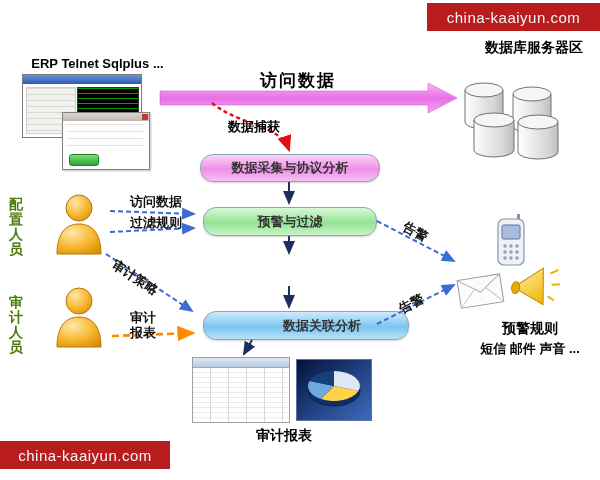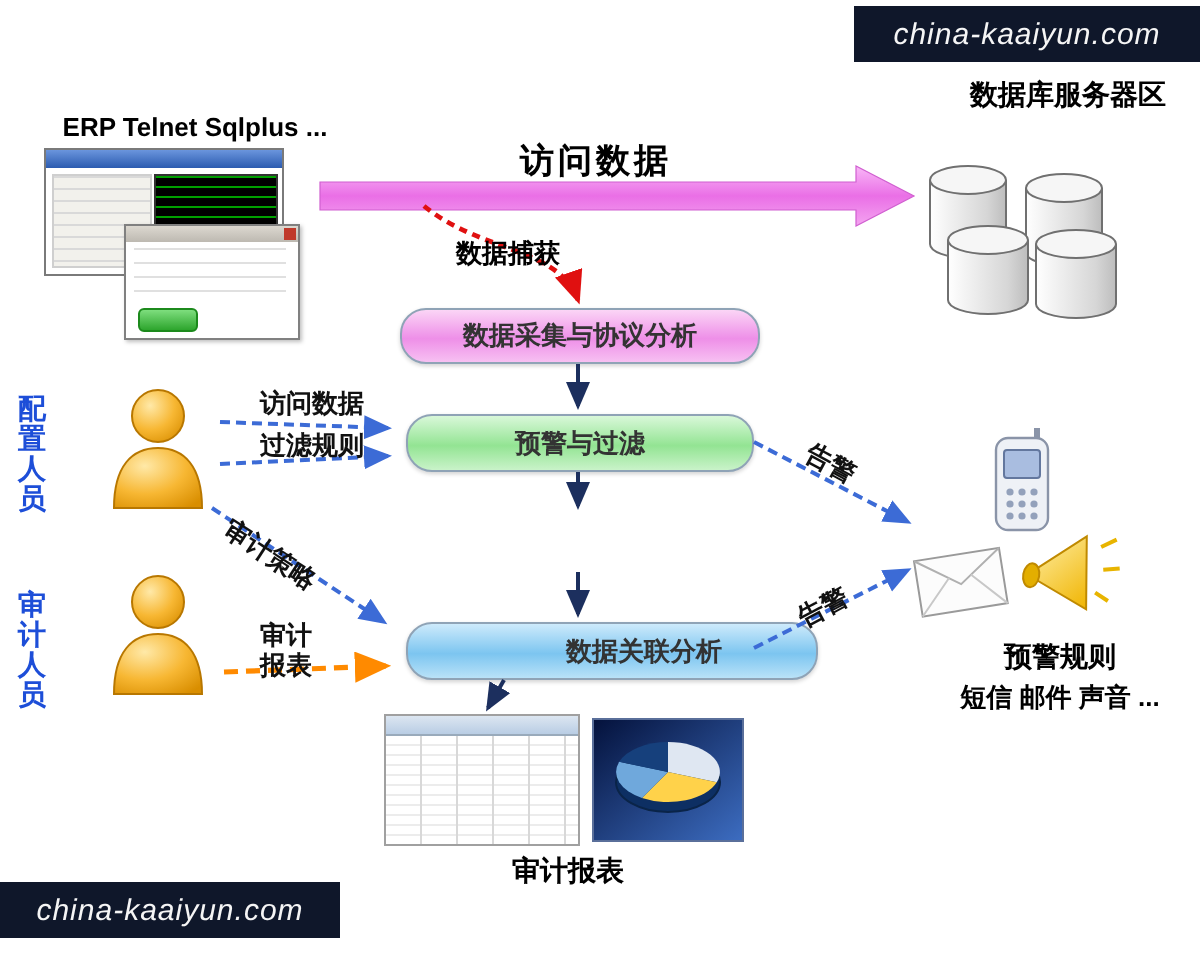--- a/index.html
+++ b/index.html
@@ -5,40 +5,40 @@
   html,body{margin:0;padding:0;background:#ffffff;}
   .canvas{
     position:relative;width:600px;height:480px;background:#ffffff;overflow:hidden;
     font-family:"Liberation Sans", sans-serif;color:#111;
   }
   .abs{position:absolute;}
   .h{font-weight:bold;color:#000;}
   .center{text-align:center;}
 
   
-  .wm{position:absolute;background:#0f172a;color:#f5f5f5;font-size:15px;
-      display:flex;align-items:center;justify-content:center;letter-spacing:.5px;z-index:9;font-style:italic;}
+  .wm{position:absolute;background:#b91c1c;color:#f5f5f5;font-size:15px;
+      display:flex;align-items:center;justify-content:center;letter-spacing:.5px;z-index:9;}
   .wm-top{left:427px;top:3px;width:173px;height:28px;}
   .wm-bottom{left:0;top:441px;width:170px;height:28px;}
 
   
   .pbox{position:absolute;left:203px;width:172px;height:27px;border:1px solid #8fa3b6;
         border-radius:13px;display:flex;align-items:center;justify-content:center;
         font-size:13px;font-weight:bold;color:#333;z-index:2;box-shadow:0 1px 2px rgba(0,0,0,.18);}
   .pbox-collect{left:200px;top:154px;width:178px;height:26px;
         background:linear-gradient(180deg,#fbd5f6,#ee8fe8 55%,#f7c0f2);}
   .pbox-alert{top:207px;background:linear-gradient(180deg,#d9f8d9,#93e493 55%,#c9f3c9);}
   .pbox-dump{top:257px;background:linear-gradient(180deg,#ffffe6,#ffffb2 55%,#ffffd9);}
   .pbox-analyze{top:311px;background:linear-gradient(180deg,#cdeafb,#7cc5f0 55%,#b9e2f8);padding-left:32px;}
 
   .overlay{position:absolute;left:0;top:0;z-index:3;pointer-events:none;}
   .lbl{position:absolute;z-index:4;font-weight:bold;font-size:13px;color:#111;white-space:nowrap;}
   .rot{transform-origin:0 0;}
   .actor-label{position:absolute;z-index:4;width:16px;font-weight:bold;font-size:14px;
-               line-height:1.08;word-break:break-all;color:#1d4ed8;}
+               line-height:1.08;word-break:break-all;color:#4d7c0f;}
   .two-line{white-space:normal;width:30px;line-height:1.15;}
 
   
   .shotA{position:absolute;left:0;top:4px;width:118px;height:62px;background:#fff;
          border:1px solid #7a7a7a;}
   .shotA-bar{position:absolute;left:0;top:0;width:100%;height:9px;
          background:linear-gradient(180deg,#6a95dd,#2b5bb0);}
   .shotA-left{position:absolute;left:3px;top:12px;width:48px;height:45px;background:#f2f1ec;
          border:1px solid #cfcfcf;
          background-image:repeating-linear-gradient(180deg,#d9d9d9 0 1px,transparent 1px 6px);}

